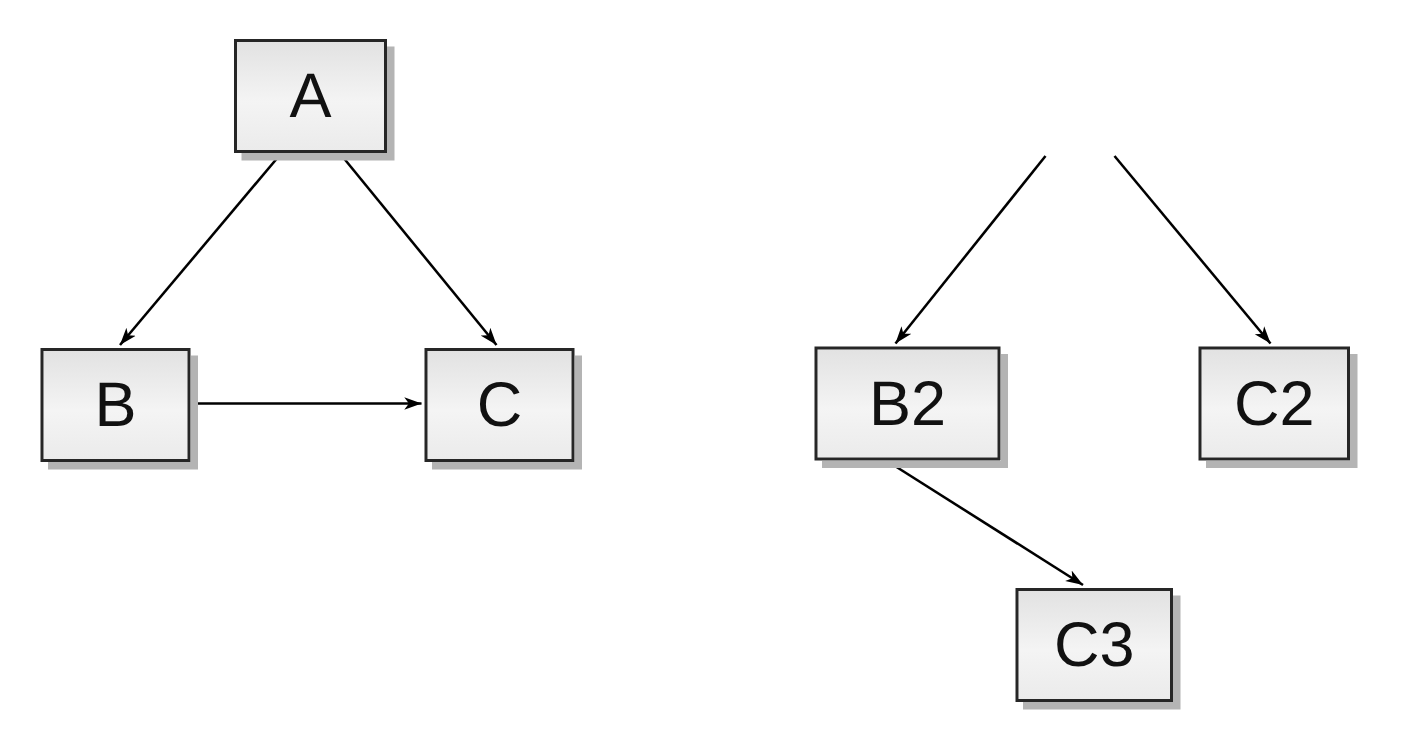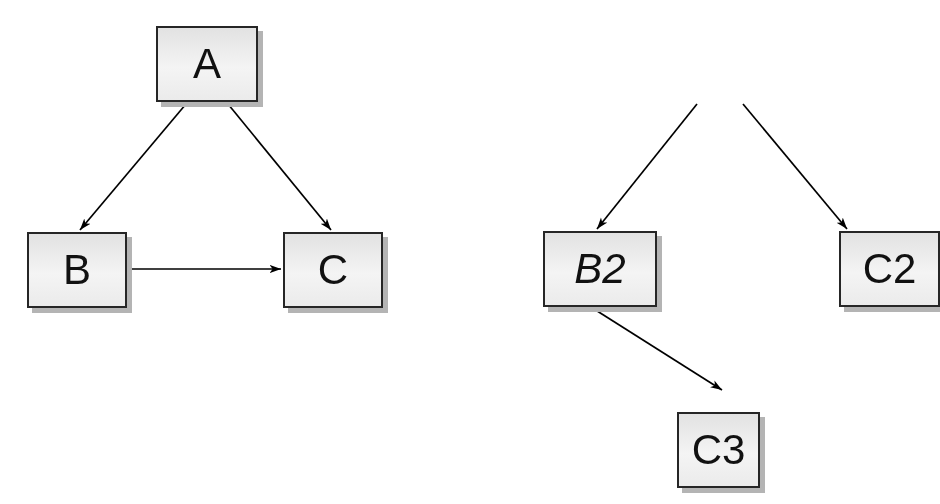--- a/index.html
+++ b/index.html
@@ -64,22 +64,22 @@
     </svg>
 <div class="node" style="left: 156px; top: 26px; width: 102px; height: 76px;">
       <span class="node-label">A</span>
     </div>
     <div class="node" style="left: 27px; top: 232px; width: 100px; height: 76px;">
       <span class="node-label">B</span>
     </div>
     <div class="node" style="left: 283px; top: 232px; width: 100px; height: 76px;">
       <span class="node-label">C</span>
     </div>
-    <div class="node" style="left: 543px; top: 231px; width: 114px; height: 76px; font-style: italic;">
+    <div class="node" style="left: 543px; top: 231px; width: 124px; height: 76px;">
       <span class="node-label">B2</span>
     </div>
-    <div class="node" style="left: 799px; top: 231px; width: 101px; height: 76px; margin-left: 40px;">
+    <div class="node" style="left: 799px; top: 231px; width: 101px; height: 76px;">
       <span class="node-label">C2</span>
     </div>
-    <div class="node" style="left: 677px; top: 412px; width: 83px; height: 76px;">
+    <div class="node" style="left: 677px; top: 392px; width: 105px; height: 76px;">
       <span class="node-label">C3</span>
     </div>
   </div>
 
 </body></html>

